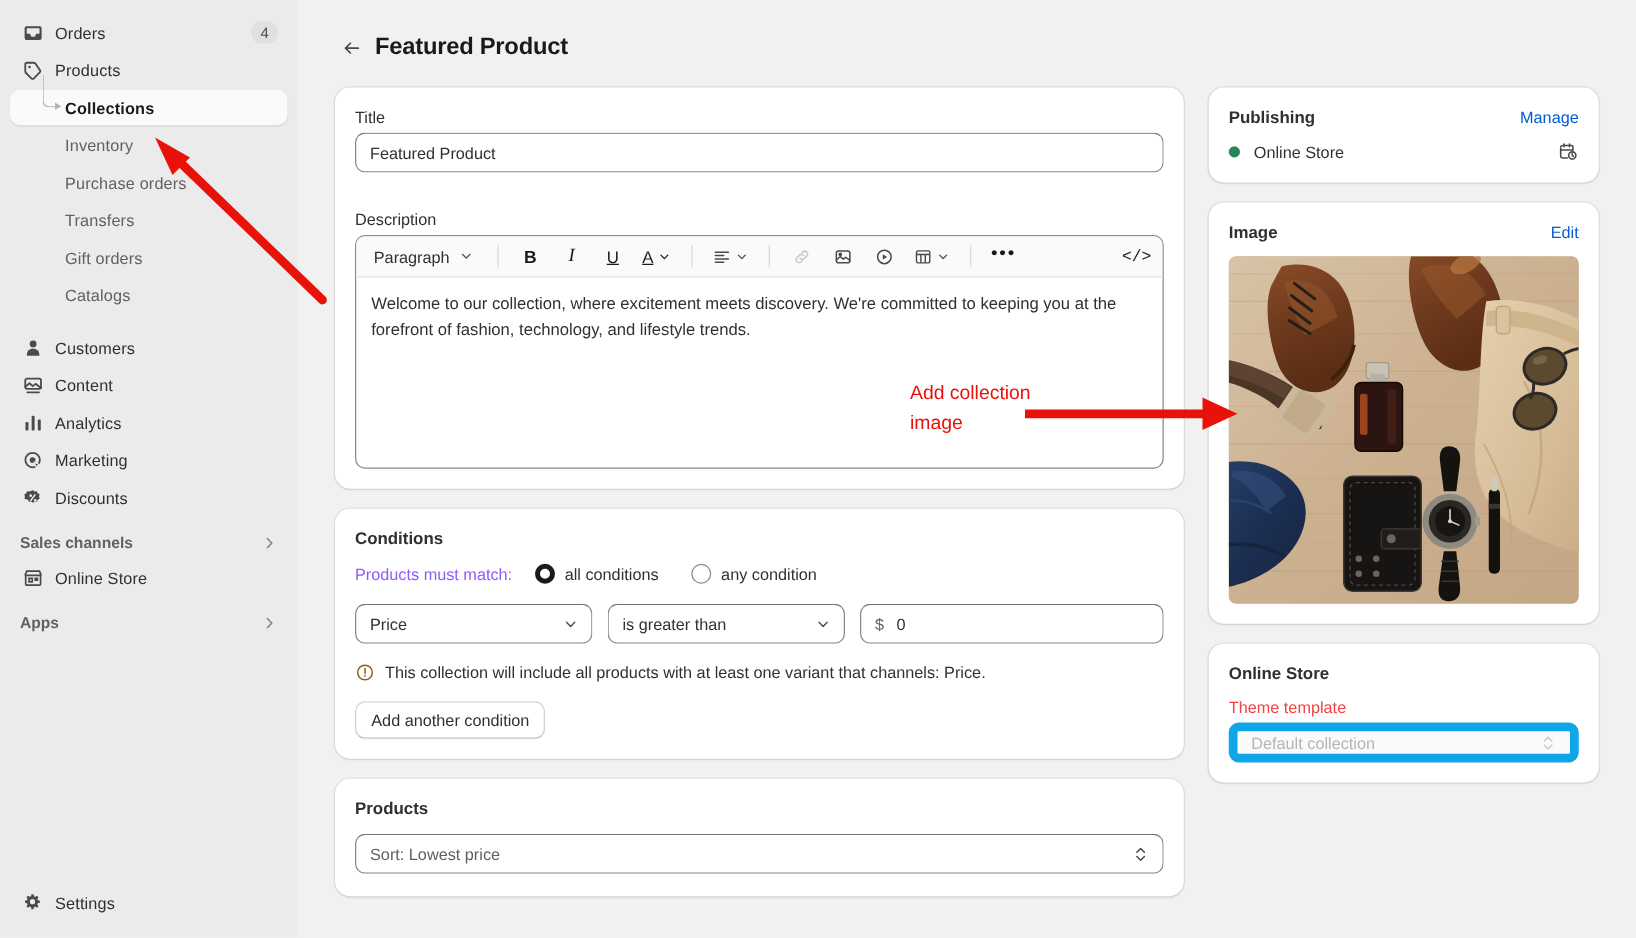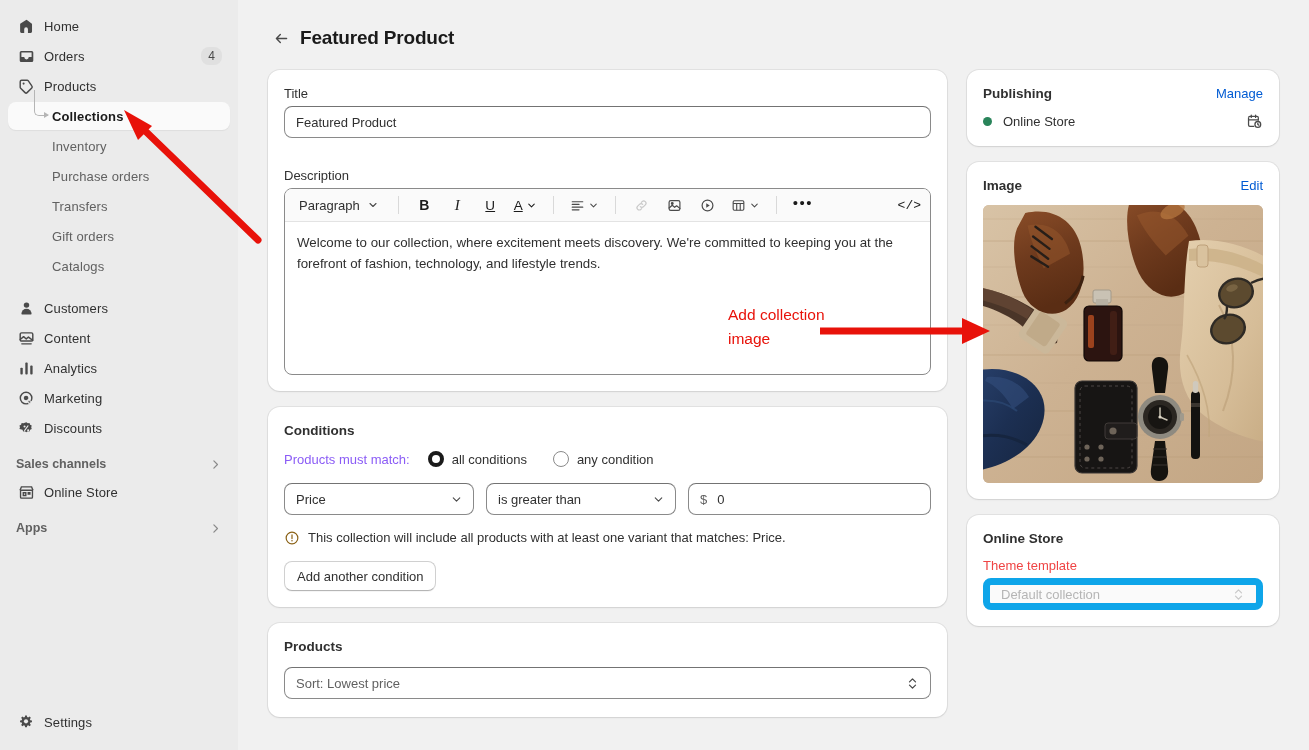--- a/index.html
+++ b/index.html
@@ -317,28 +317,20 @@
   }
 </style>
 </head>
 <body>
 
 <div class="app">
 
   <nav class="sidebar">
     <div class="nav-list">
 
-      <div class="nav-item">
-        <span class="ico">
-          <svg width="17" height="17" viewBox="0 0 20 20" fill="currentColor">
-              <path d="M10.5 2.3a1 1 0 0 0-1 0L3 6.4a1 1 0 0 0-.5.9V16a1.5 1.5 0 0 0 1.5 1.5h3.3v-4.3a2.2 2.2 0 0 1 4.4 0v4.3H15a1.5 1.5 0 0 0 1.5-1.5V7.3a1 1 0 0 0-.5-.9z"></path>
-            </svg>
-        </span>
-        <span class="lbl">Home</span>
-      </div>
 
       <div class="nav-item">
         <span class="ico">
           <svg width="17" height="17" viewBox="0 0 20 20" fill="currentColor">
               <path d="M3.8 3.5h12.4A1.8 1.8 0 0 1 18 5.3v9.4a1.8 1.8 0 0 1-1.8 1.8H3.8A1.8 1.8 0 0 1 2 14.7V5.3a1.8 1.8 0 0 1 1.8-1.8zm.2 1.8v5.2h2.9a.6.6 0 0 1 .6.5 2.5 2.5 0 0 0 5 0 .6.6 0 0 1 .6-.5H16V5.3z"></path>
             </svg>
         </span>
         <span class="lbl">Orders</span>
         <span class="badge">4</span>
       </div>
@@ -626,21 +618,21 @@
           </div>
 
           <div class="note">
             <span style="display:flex;margin-top:1px;flex:0 0 16px">
               <svg width="16" height="16" viewBox="0 0 20 20" fill="none" stroke="#8a6116" stroke-width="1.5">
                   <circle cx="10" cy="10" r="7.3"></circle>
                   <path d="M10 6.1v4.6" stroke-linecap="round"></path>
                   <circle cx="10" cy="13.4" r="0.95" fill="#8a6116" stroke="none"></circle>
                 </svg>
             </span>
-            <span class="txt">This collection will include all products with at least one variant that matches: Price.</span>
+            <span class="txt">This collection will include all products with at least one variant that channels: Price.</span>
           </div>
 
           <button class="btn-white">
             <span>Add another condition</span>
           </button>
         </div>
 
         <div class="card" style="padding-bottom:18px">
           <div class="card-title">Products</div>
           <div class="sort-select">

